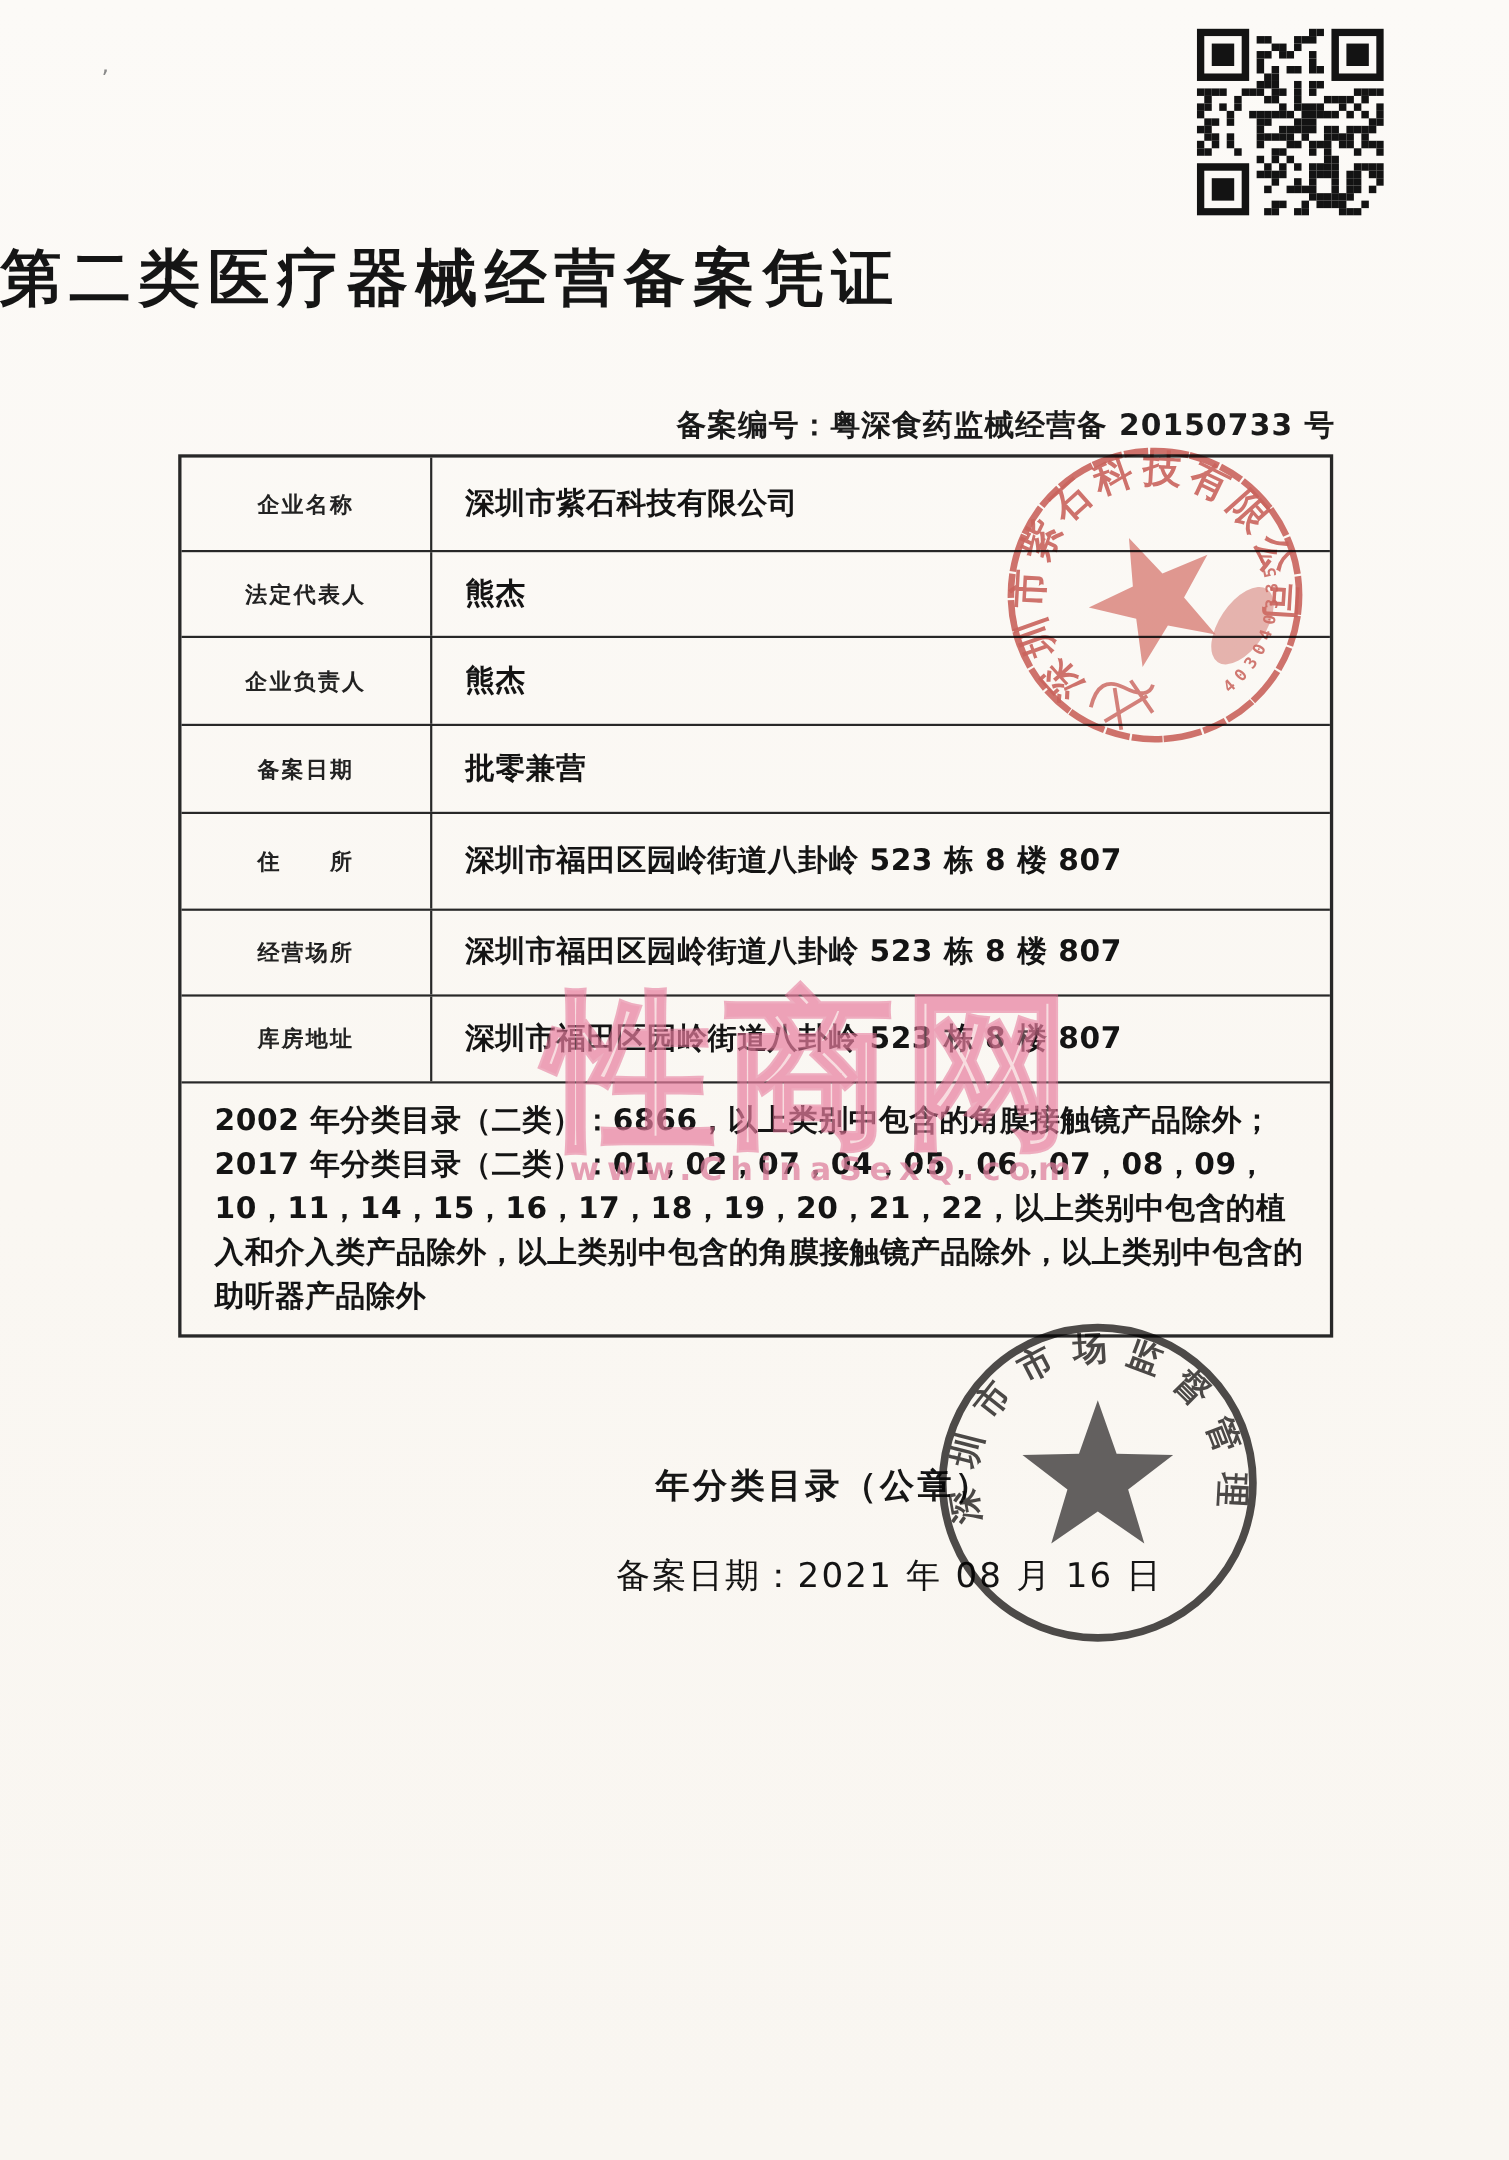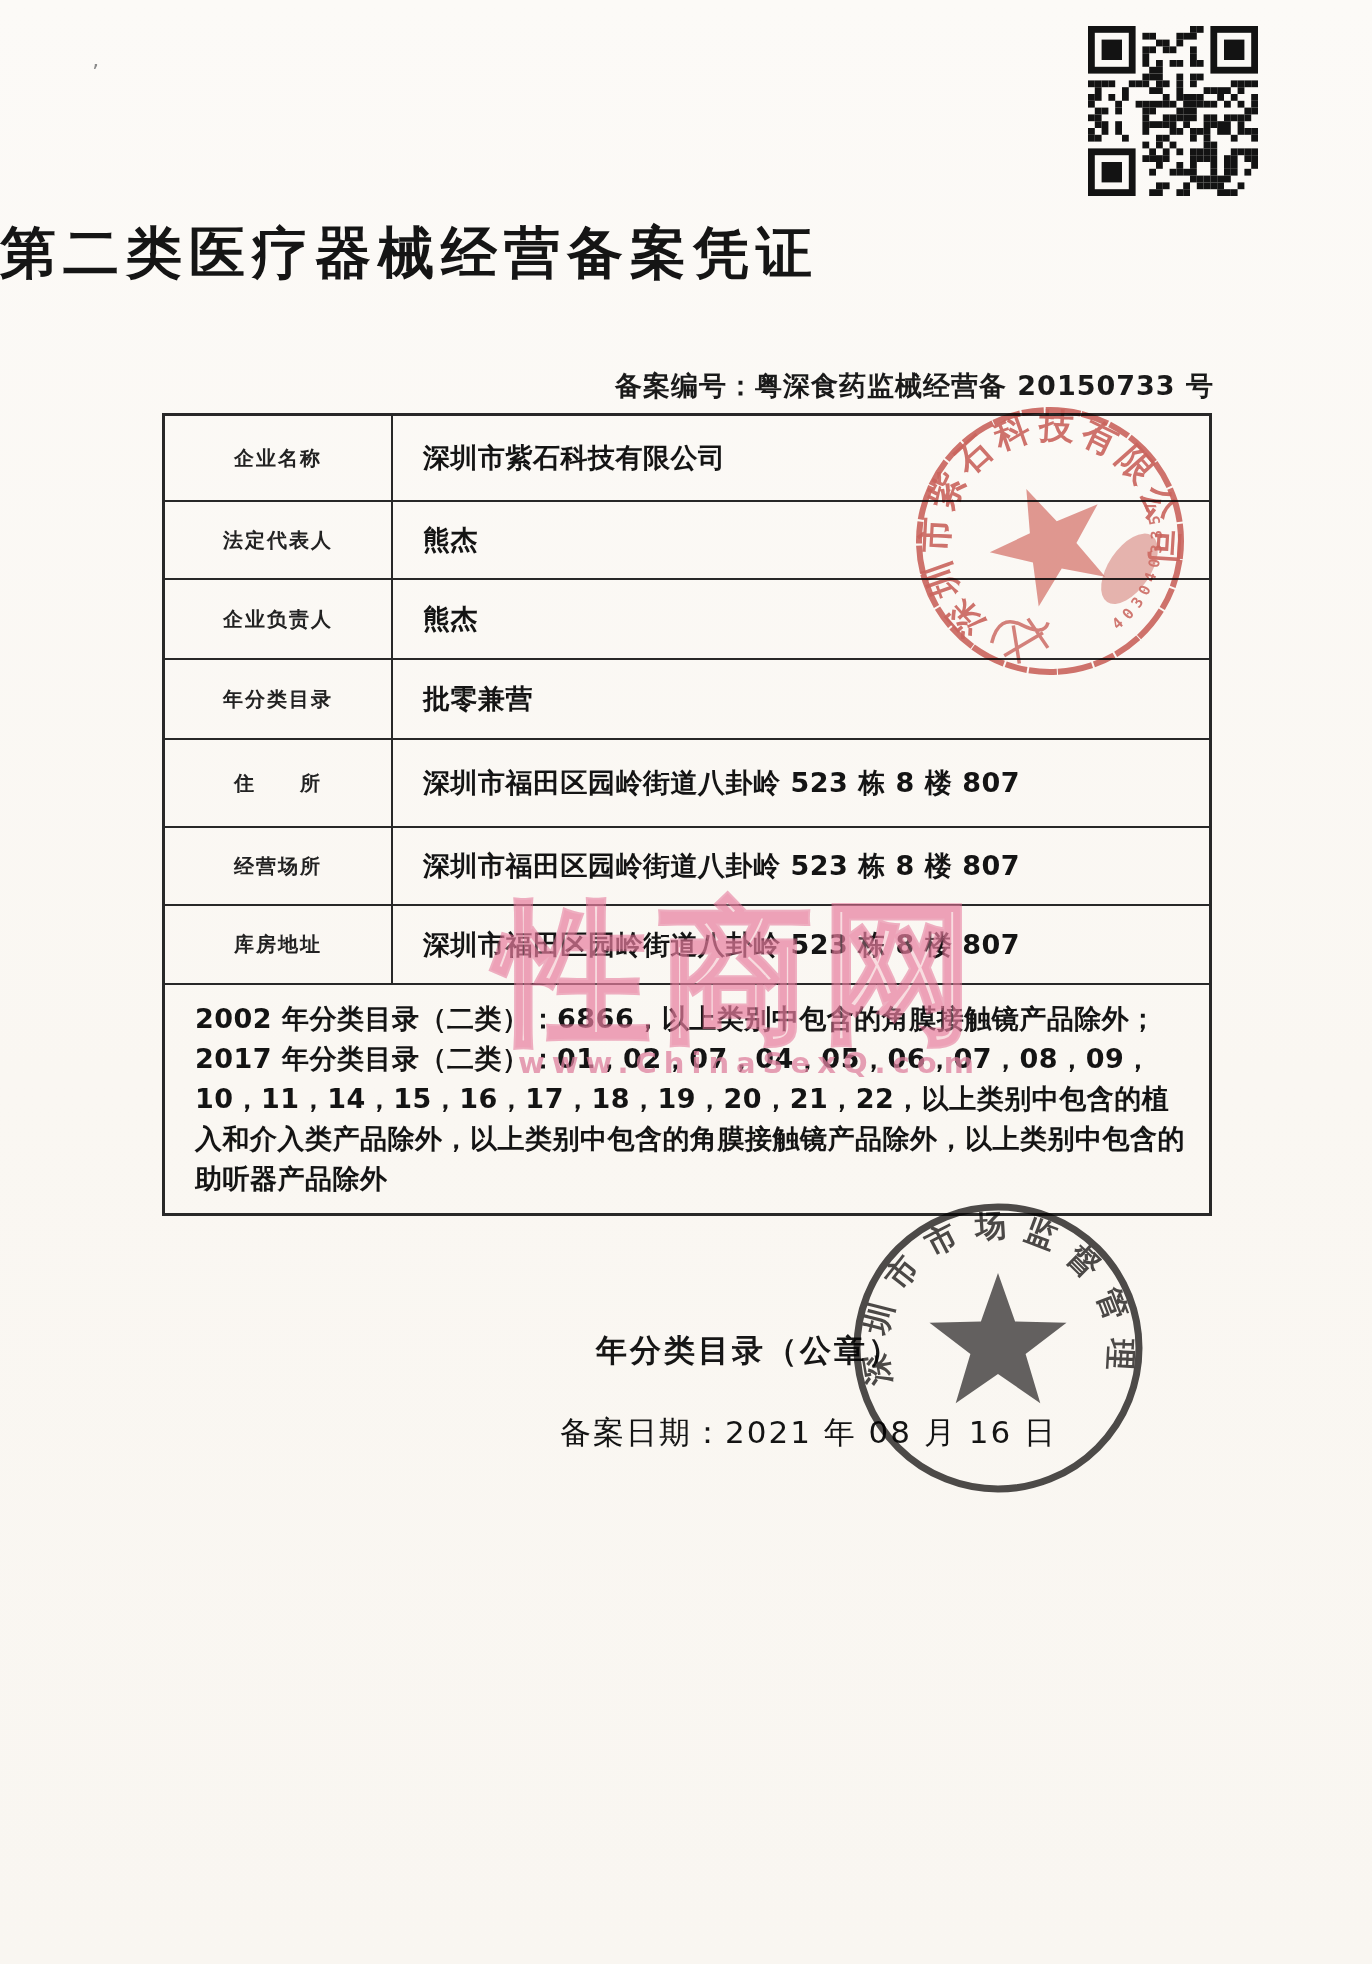--- a/index.html
+++ b/index.html
@@ -310,21 +310,21 @@
     </div>
     <div class="trow" style="height:76px">
       <div class="tlabel">法定代表人</div>
       <div class="tvalue">熊杰</div>
     </div>
     <div class="trow" style="height:78px">
       <div class="tlabel">企业负责人</div>
       <div class="tvalue">熊杰</div>
     </div>
     <div class="trow" style="height:78px">
-      <div class="tlabel">年分类目录</div>
+      <div class="tlabel">备案日期</div>
       <div class="tvalue">批零兼营</div>
     </div>
     <div class="trow" style="height:86px">
       <div class="tlabel">住　　所</div>
       <div class="tvalue">深圳市福田区园岭街道八卦岭 523 栋 8 楼 807</div>
     </div>
     <div class="trow" style="height:76px">
       <div class="tlabel">经营场所</div>
       <div class="tvalue">深圳市福田区园岭街道八卦岭 523 栋 8 楼 807</div>
     </div>

